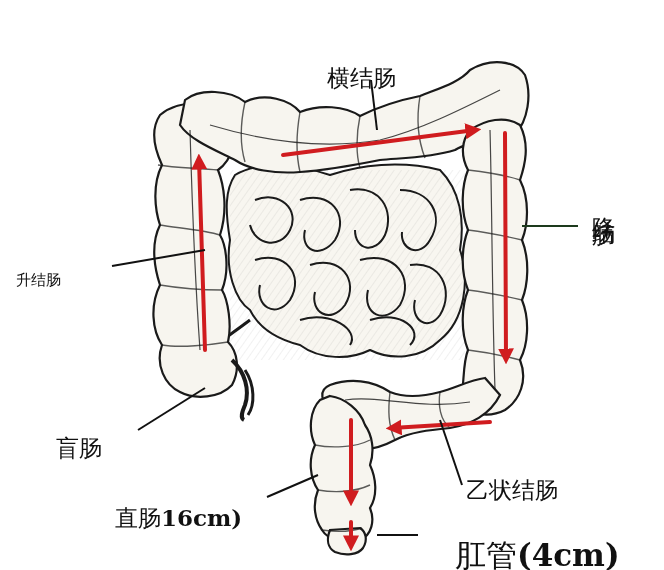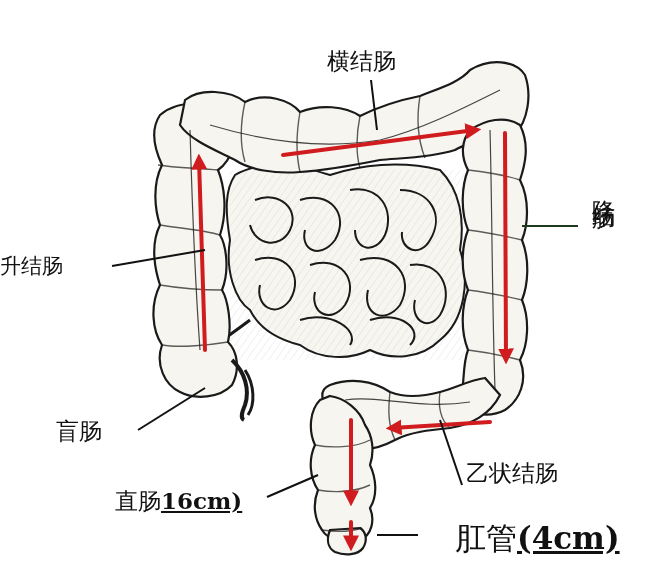--- a/index.html
+++ b/index.html
@@ -1,19 +1,19 @@
 <!DOCTYPE html>
 <html><head>
 <meta charset="utf-8">
 <style>
   html, body { margin: 0; padding: 0; background: #ffffff; }
   body { width: 664px; height: 570px; position: relative; overflow: hidden; font-family: "DejaVu Sans", sans-serif; }
   #diagram { position: absolute; left: 0; top: 0; width: 664px; height: 570px; }
-  .label { position: absolute; color: #111; font-size: 22px; line-height: 1; white-space: nowrap; font-family: "DejaVu Sans", sans-serif; }
-  .label .latin { font-family: "DejaVu Serif", serif; font-weight: bold; text-decoration: underline; }
+  .label { position: absolute; color: #111; font-size: 22px; line-height: 1; white-space: nowrap; font-family: "DejaVu Sans", sans-serif; margin-top: 17px; }
+  .label .latin { font-family: "DejaVu Serif", serif; font-weight: bold; }
   .vertical { writing-mode: vertical-rl; letter-spacing: 4px; }
 </style>
 </head>
 <body>
 
 <svg id="diagram" viewBox="0 0 664 570" xmlns="http://www.w3.org/2000/svg">
   <defs>
     <marker id="ah" viewBox="0 0 10 10" refX="6" refY="5" markerWidth="4" markerHeight="4" orient="auto">
       <path d="M0,0 L10,5 L0,10 z" fill="#d01c1f"></path>
     </marker>
@@ -98,21 +98,21 @@
     <line x1="522" y1="226" x2="578" y2="226" stroke="#1d3a1d"></line>
     <line x1="138" y1="430" x2="205" y2="388"></line>
     <line x1="440" y1="420" x2="462" y2="485"></line>
     <line x1="267" y1="497" x2="318" y2="475"></line>
     <line x1="377" y1="535" x2="418" y2="535"></line>
   </g>
 </svg>
 
 <div class="label" style="left:327px; top:50px; font-size:23px;">横结肠</div>
 
-<div class="label" style="left:0; top:256px; font-size:21px;">升结肠</div>
+<div class="label" style="left:16px; top:256px; font-size:15px;">升结肠</div>
 
 <div class="label vertical" style="left:592px; top:182px; font-size:23px;">降结肠</div>
 
 <div class="label" style="left:56px; top:420px; font-size:23px;font-family:Liberation Serif, serif;">盲肠</div>
 
 <div class="label" style="left:466px; top:462px; font-size:23px;">乙状结肠</div>
 
 <div class="label" style="left:115px; top:489px; font-size:23px;">
   <span>直肠</span><span class="latin">16cm)</span>
 </div>

